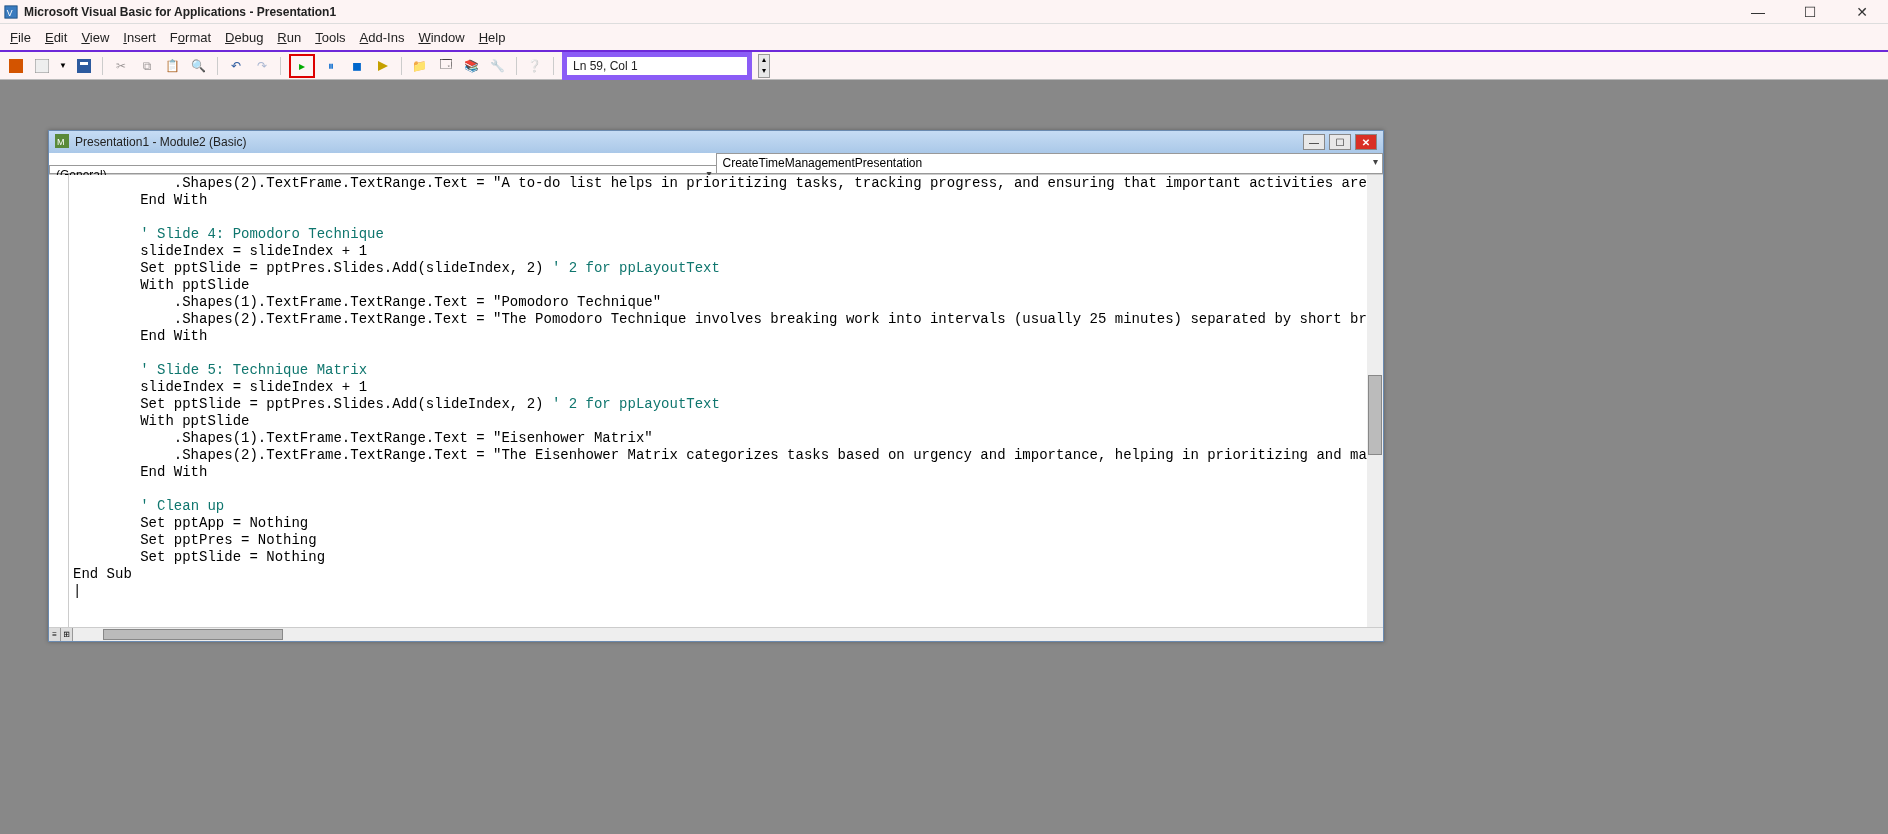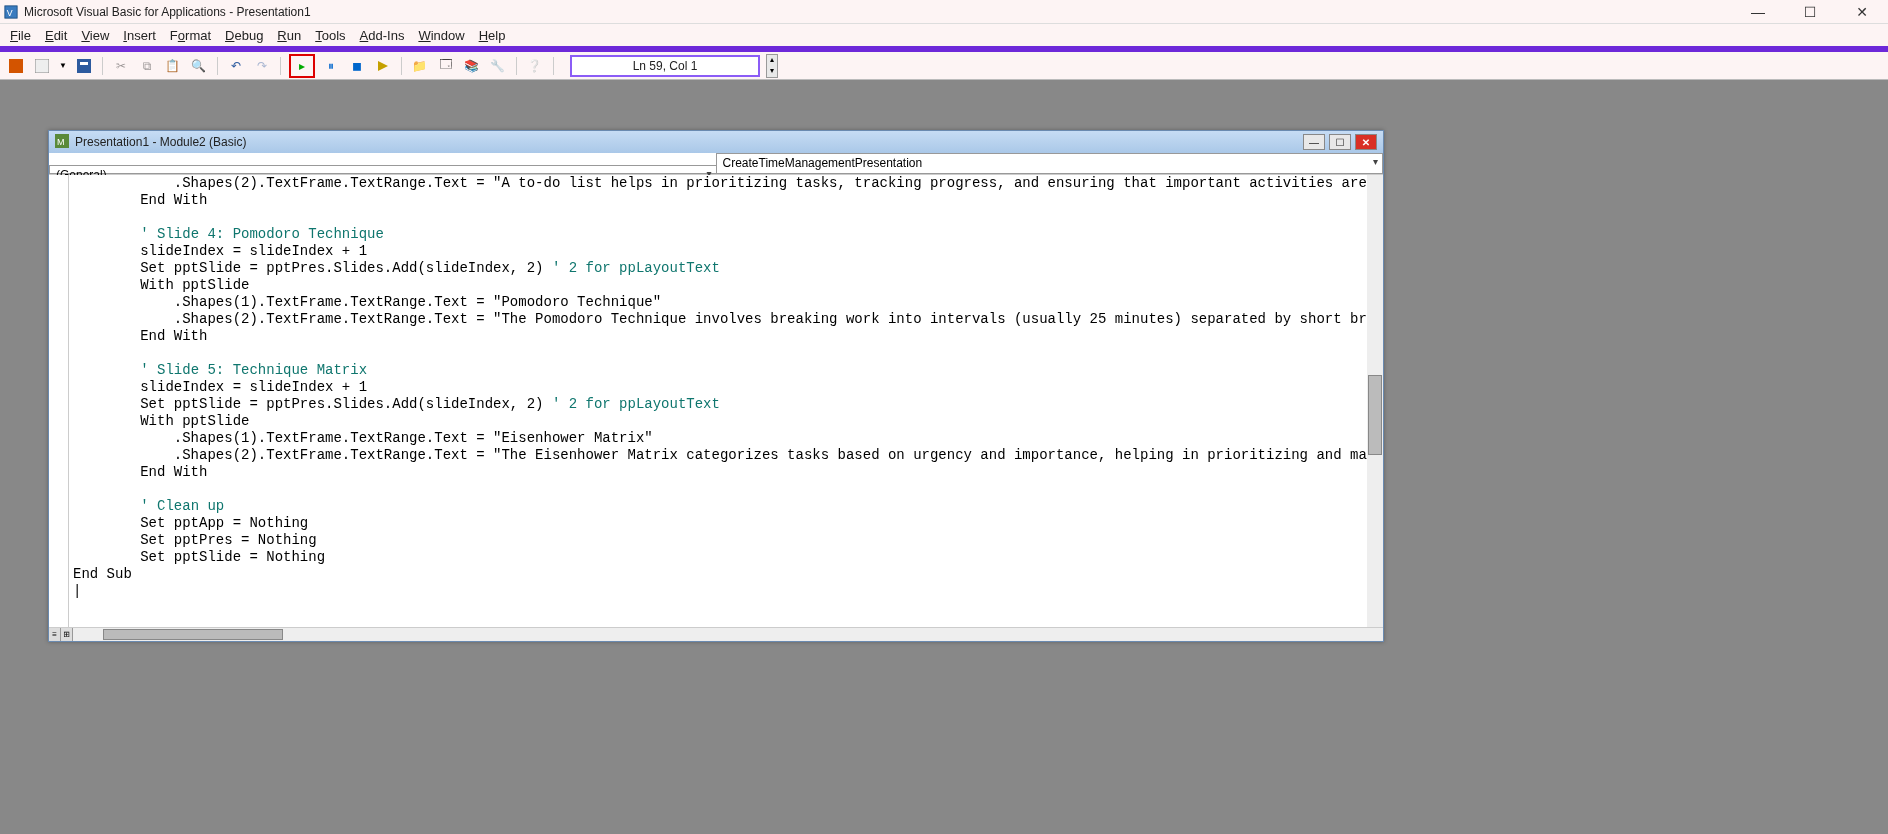--- a/index.html
+++ b/index.html
@@ -21,41 +21,42 @@
   border-bottom: 1px solid #ddd;
 }
 .titlebar .title-icon {
   width: 14px; height: 14px;
   margin-right: 6px;
   display: inline-block;
 }
 .titlebar .title-text {
   font-size: 12px;
   color: #222;
+  font-weight: bold;
 }
 .winctrl {
   margin-left: auto;
   display: flex;
   gap: 32px;
   padding-right: 12px;
 }
 .winctrl span {
   width: 20px;
   text-align: center;
   font-size: 14px;
   color: #333;
 }
 .menubar {
   height: 28px;
   background: #fdf4f4;
   display: flex;
   align-items: center;
   padding: 0 10px;
   gap: 14px;
-  border-bottom: 6px solid #6d28d9;
+  border-bottom: 2px solid #6d28d9;
 }
 .menubar .menu-item {
   font-size: 13px;
   color: #222;
 }
 .menubar .menu-item .ul { text-decoration: underline; }
 .toolbar {
   height: 28px;
   background: #fdf4f4;
   display: flex;
@@ -69,28 +70,26 @@
   display: inline-flex;
   align-items: center; justify-content: center;
   font-size: 12px;
 }
 .toolbar .sep { width: 1px; height: 18px; background: #ccc; margin: 0 2px; }
 .toolbar .run-highlight {
   border: 2px solid #d00;
   width: 26px; height: 24px;
 }
 .toolbar .status-pos {
-  margin-left: 8px;
   font-size: 12px;
   color: #222;
   padding: 2px 6px;
-  border: 2px solid #8b5cf6;
+  border: 5px solid #8b5cf6;
   background: #fff;
   width: 190px;
-  text-align: center;
 }
 .toolbar .small-scroll {
   width: 12px; height: 24px;
   display: flex; flex-direction: column;
   border: 1px solid #999;
 }
 .toolbar .small-scroll .arrow { flex:1; font-size:8px; text-align:center; background:#e8e8e8; }
 
 .mdi-area {
   position: absolute;

